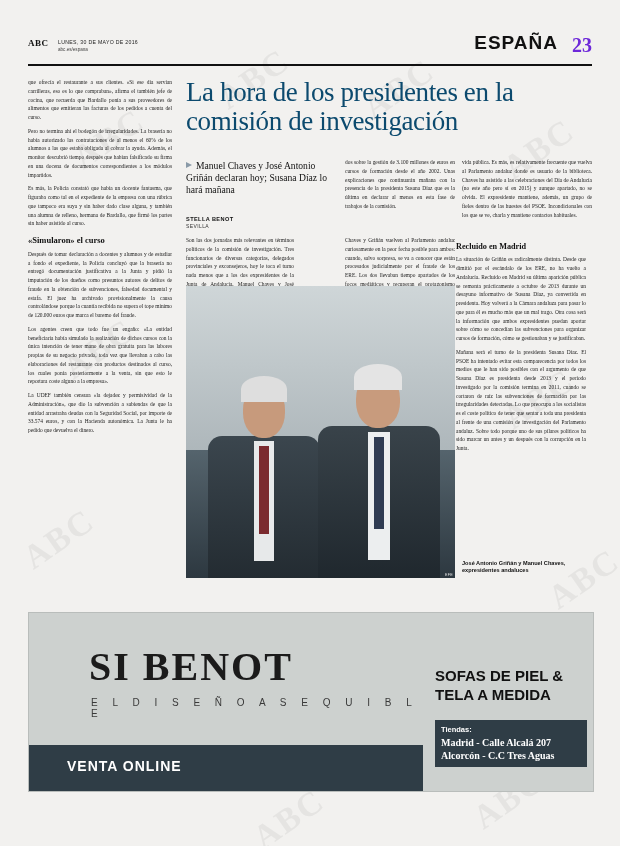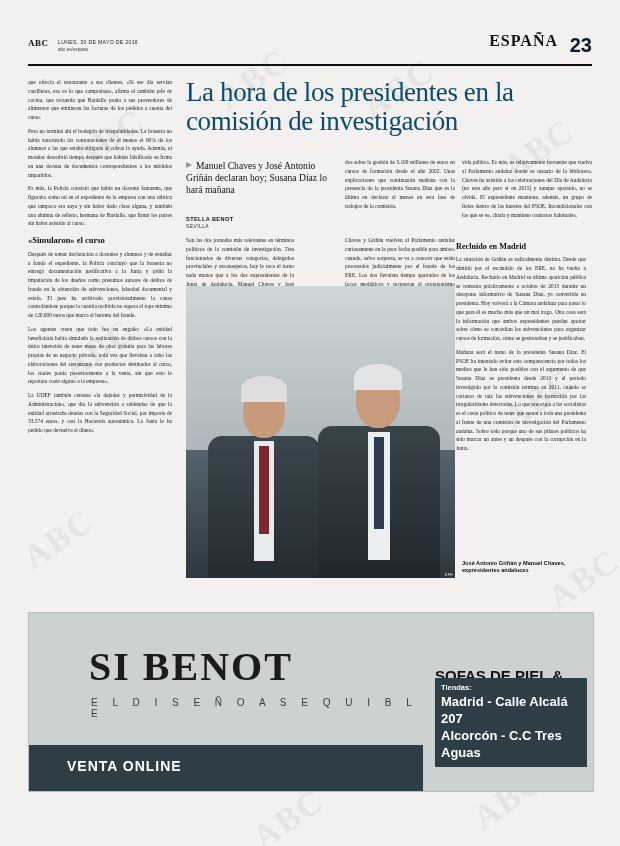--- a/index.html
+++ b/index.html
@@ -42,27 +42,27 @@
     font-family:"Liberation Sans", sans-serif;
     font-size:5.2px;letter-spacing:0.3px;color:#222;
   }
   .mh-url{
     position:absolute;left:30px;top:9px;
     font-family:"Liberation Sans", sans-serif;
     font-size:4.6px;color:#444;
   }
   .mh-section{
     position:absolute;right:34px;top:-6px;
-    font-family:Liberation Serif, serif;
-    font-weight:bold;font-size:16px;letter-spacing:1px;color:#111;
+    font-family:Liberation Sans, sans-serif;
+    font-weight:bold;font-size:19px;letter-spacing:1px;color:#111;
   }
   .mh-page{
     position:absolute;right:0;top:-4px;
-    font-family:Liberation Sans, sans-serif;
-    font-weight:bold;font-size:20px;color:#0f172a;
+    font-family:Liberation Serif, serif;
+    font-weight:bold;font-size:20px;color:#6d28d9;
   }
   
   .leftcol{
     position:absolute;left:28px;top:78px;width:144px;
     font-size:5.4px;line-height:1.62;
     text-align:justify;
     color:#1a1a1a;
     hyphens:auto;
   }
   .leftcol p{margin:0 0 5px 0;}
@@ -198,22 +198,22 @@
   }
   .ad-r-box{
     position:absolute;left:12px;bottom:24px;width:152px;
     background:#2f3d46;color:#fff;padding:5px 6px;box-sizing:border-box;
   }
   .ad-r-box .t{
     font-family:"Liberation Sans", sans-serif;
     font-size:7.5px;font-weight:bold;margin-bottom:2px;
   }
   .ad-r-box .l{
-    font-family:Liberation Sans, sans-serif;
-    font-size:13px;font-weight:bold;line-height:1.3;
+    font-family:Liberation Serif, serif;
+    font-size:10px;font-weight:bold;line-height:1.3;
   }
 </style>
 </head>
 <body>
 
 <div class="page">
 
   <div class="wm" style="left:70px;top:120px;">ABC</div>
   <div class="wm" style="left:215px;top:60px;">ABC</div>
   <div class="wm" style="left:360px;top:70px;">ABC</div>

